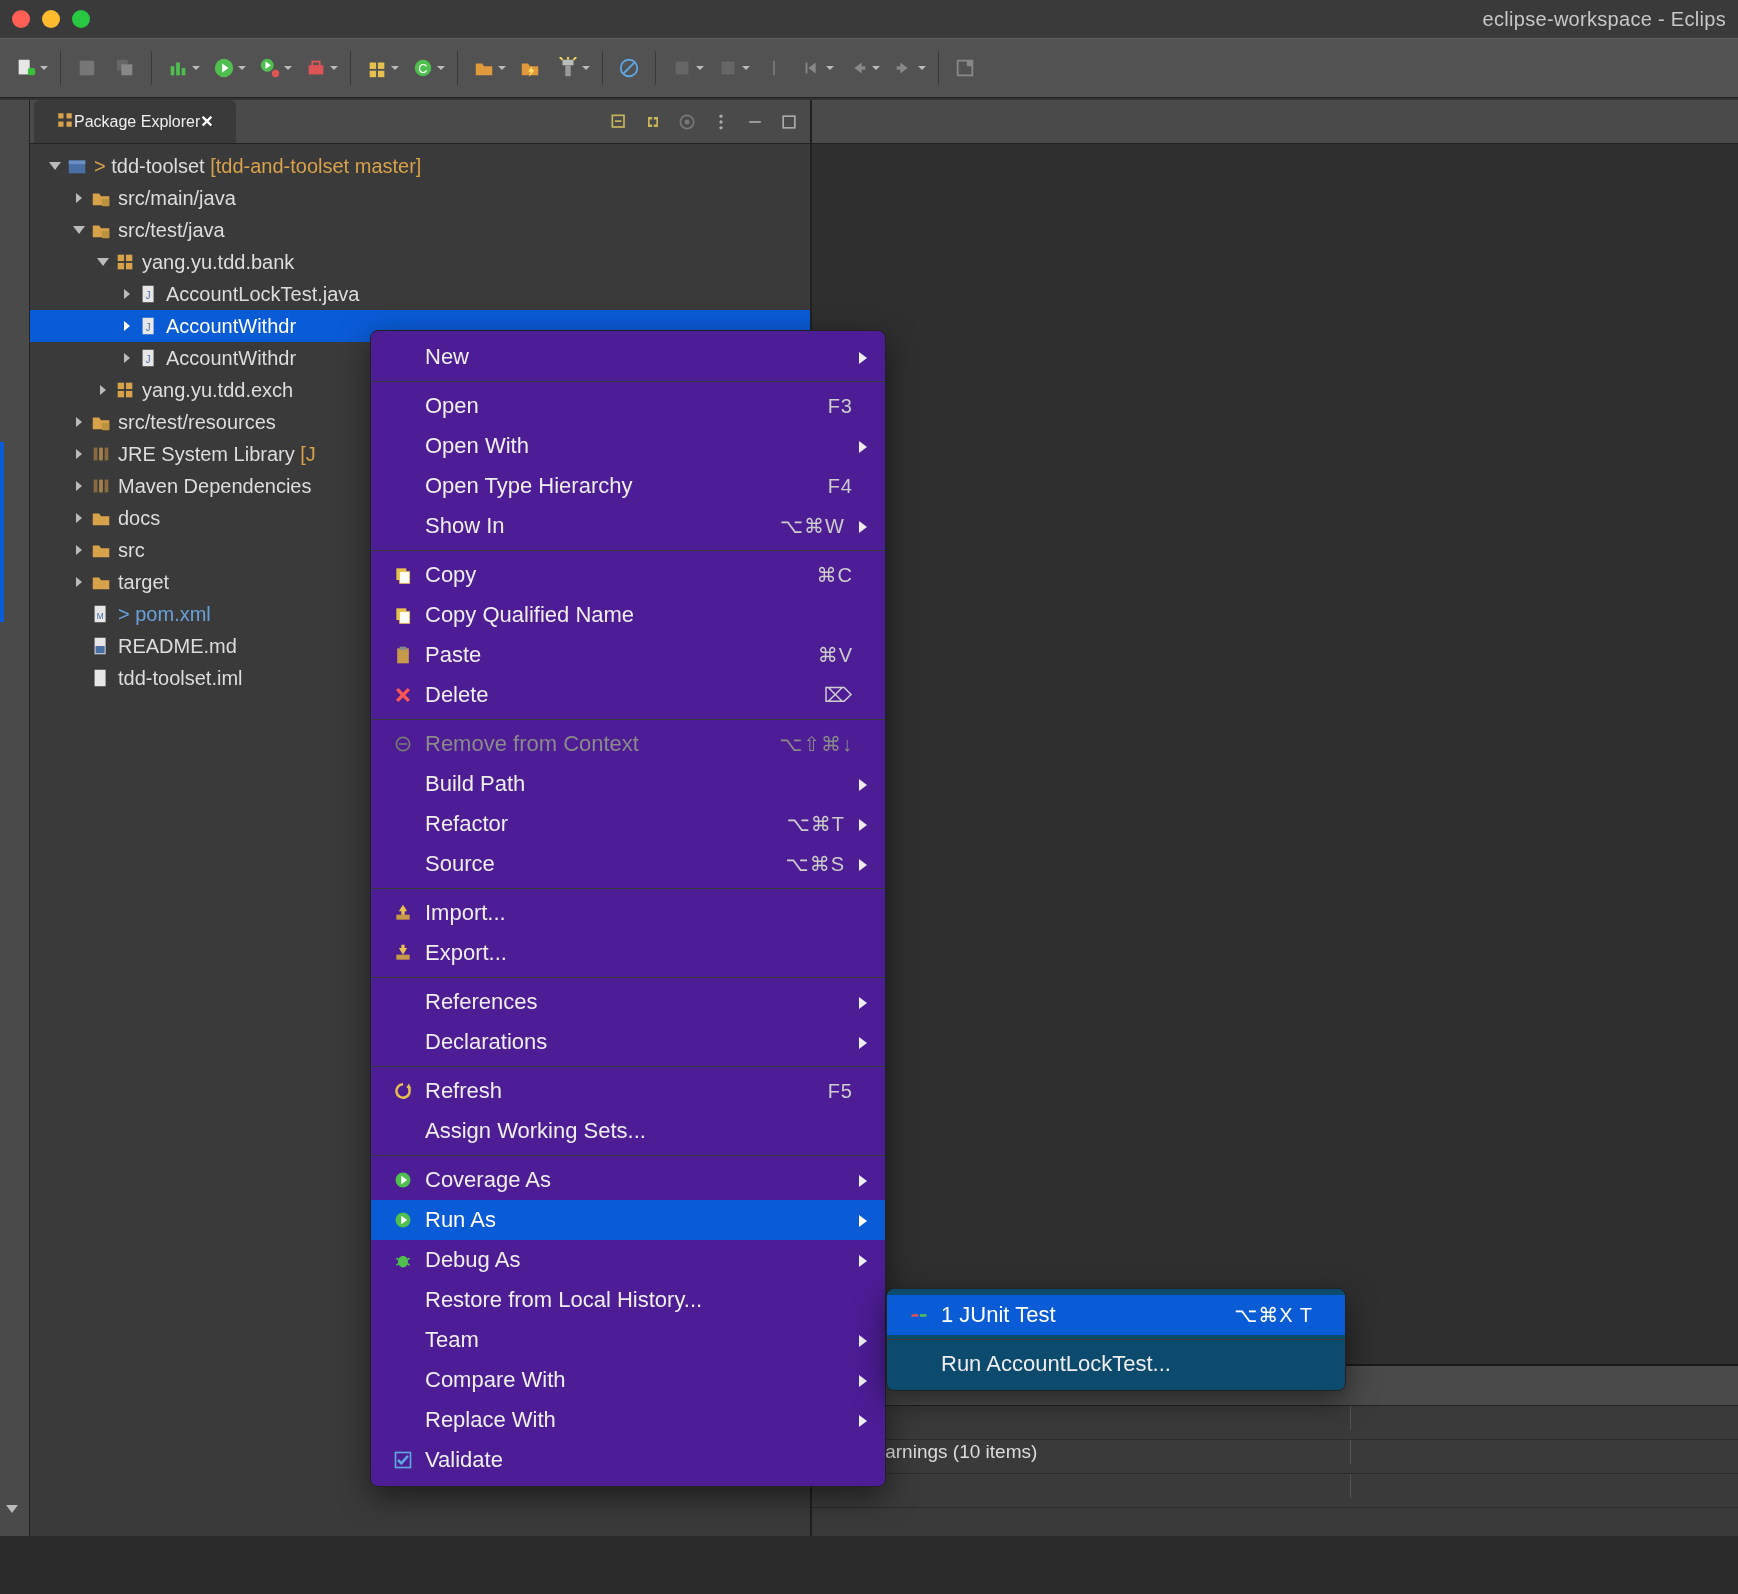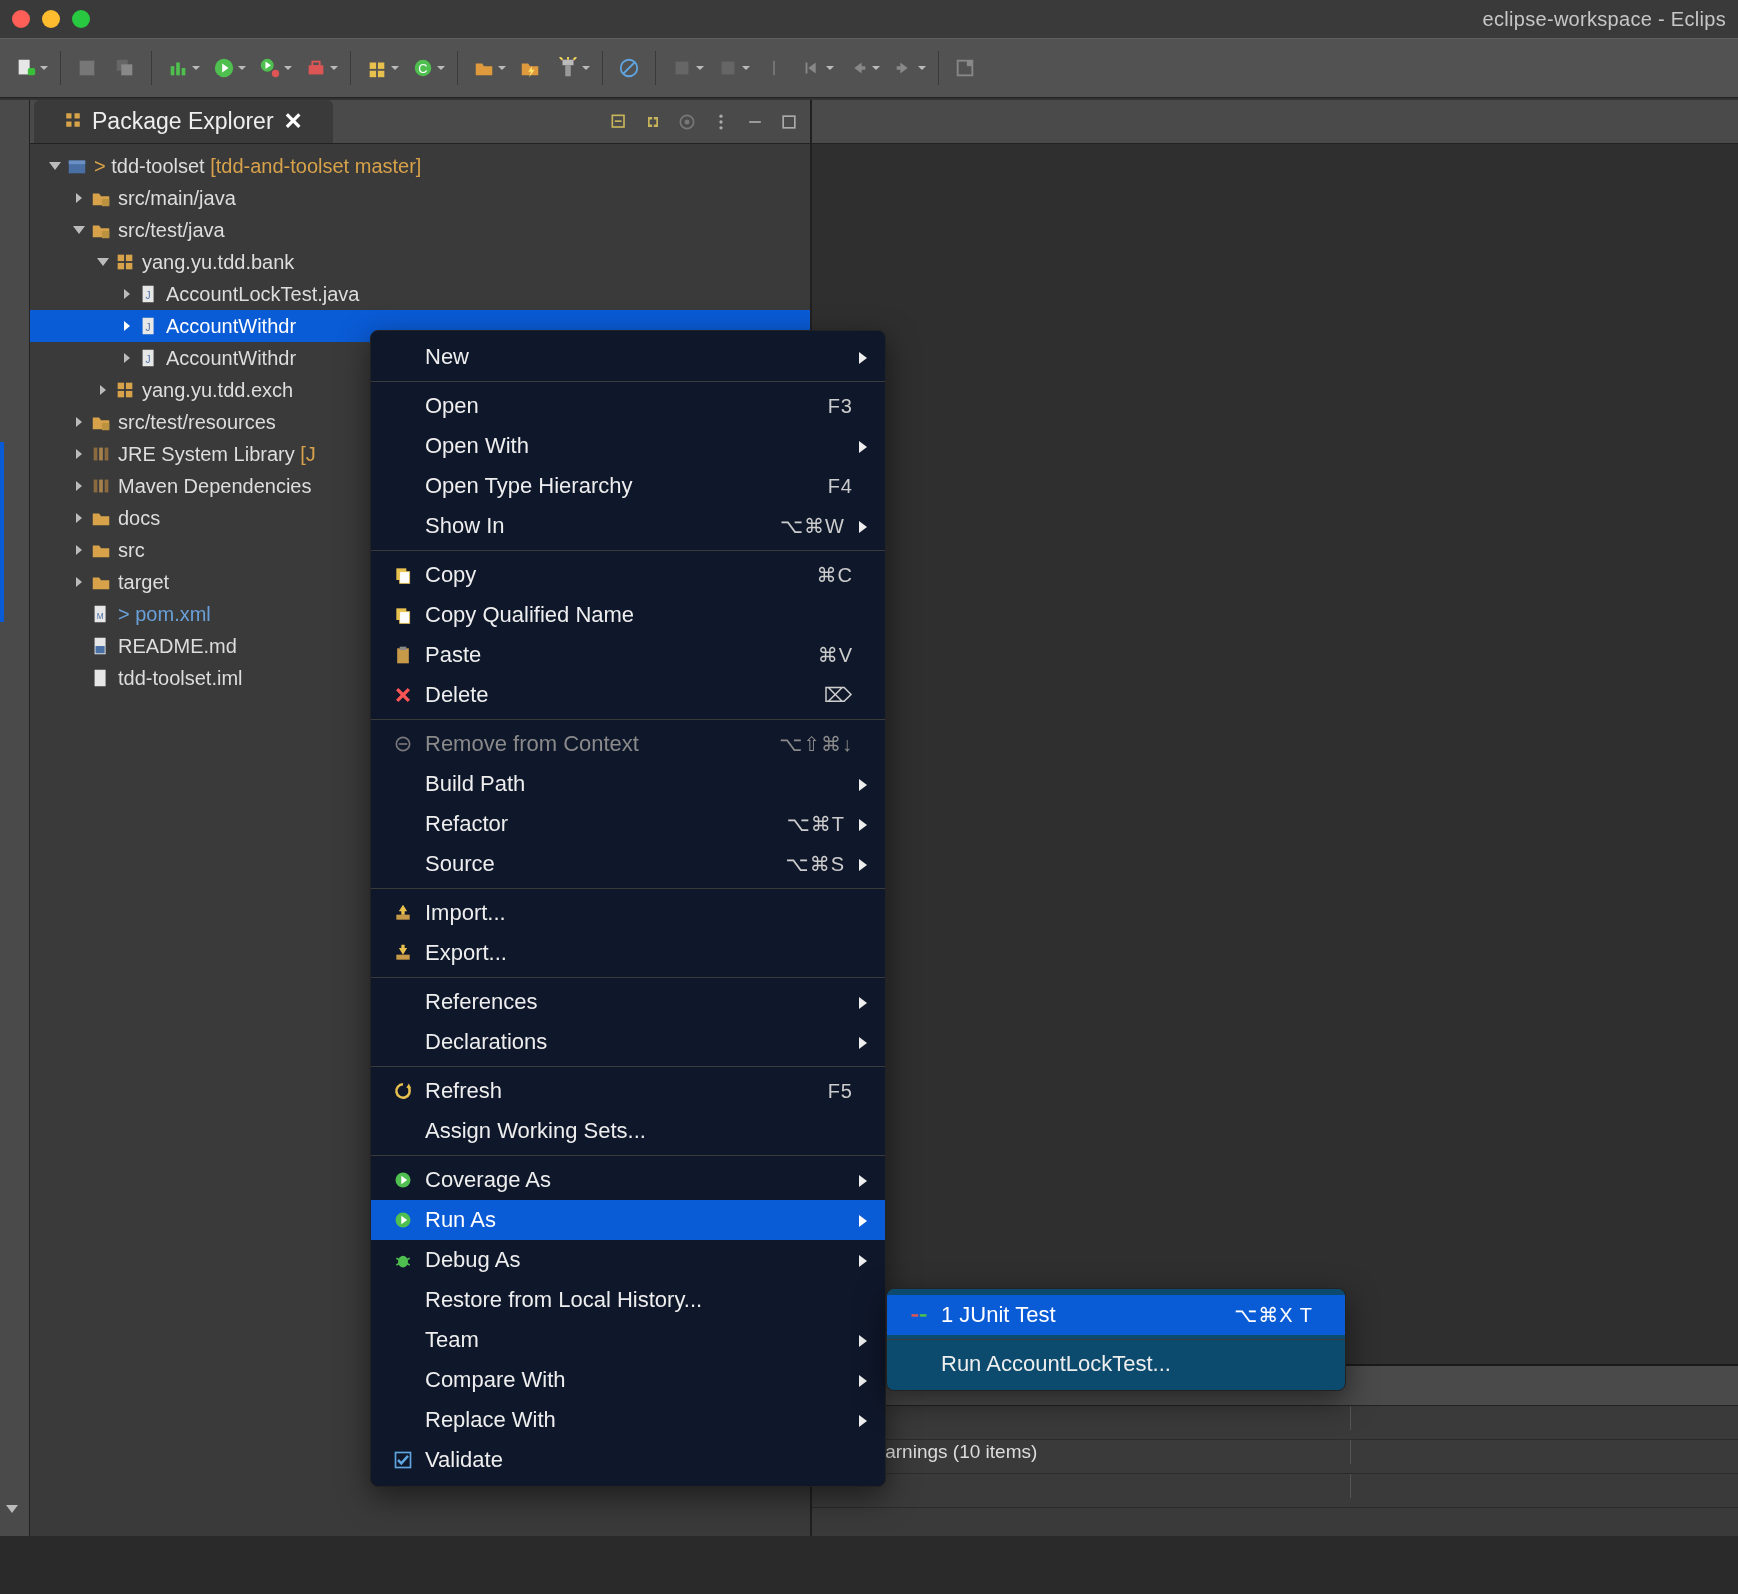--- a/index.html
+++ b/index.html
@@ -103,24 +103,23 @@
     background: #4a4a4a;
     display: flex;
     align-items: center;
     padding-left: 4px;
     border-bottom: 1px solid #222;
   }
   .view-tab {
     display: flex; align-items: center;
     background: #3a3a3a;
     height: 100%;
-    padding: 0 30px;
-    gap: 10px;
+    padding: 0 22px;
     color: #eee;
-    font-size: 23px;
+    font-size: 16px;
     border-top-right-radius: 6px;
     border-top-left-radius: 6px;
     margin-right: auto;
   }
   .view-tab .close-x { color: #fff; font-weight: bold; }
   .view-toolbar {
     display: flex; align-items: center; gap: 8px; padding-right: 8px;
   }
   .vt-ico { width: 26px; height: 26px; display: flex; align-items: center; justify-content: center; color: #c8b55b; }
   .vt-ico.dim { color: #777; }
@@ -214,21 +213,21 @@
   }
   .prob-cell1 { width: 530px; display: flex; align-items: center; }
   .prob-sep { width: 1px; height: 24px; background: #555; }
   .prob-row .twisty { width: 16px; display: inline-flex; color: #bbb; margin-right: 6px; }
 
   
   .ctx-menu {
     position: absolute;
     top: 330px; left: 370px;
     width: 516px;
-    background: #0f172a;
+    background: #4c1d95;
     border: 1px solid #222;
     border-radius: 8px;
     box-shadow: 0 10px 30px rgba(0,0,0,.5);
     padding: 6px 0;
     z-index: 100;
     font-size: 22px;
     color: #eee;
   }
   .ctx-item {
     display: flex;

